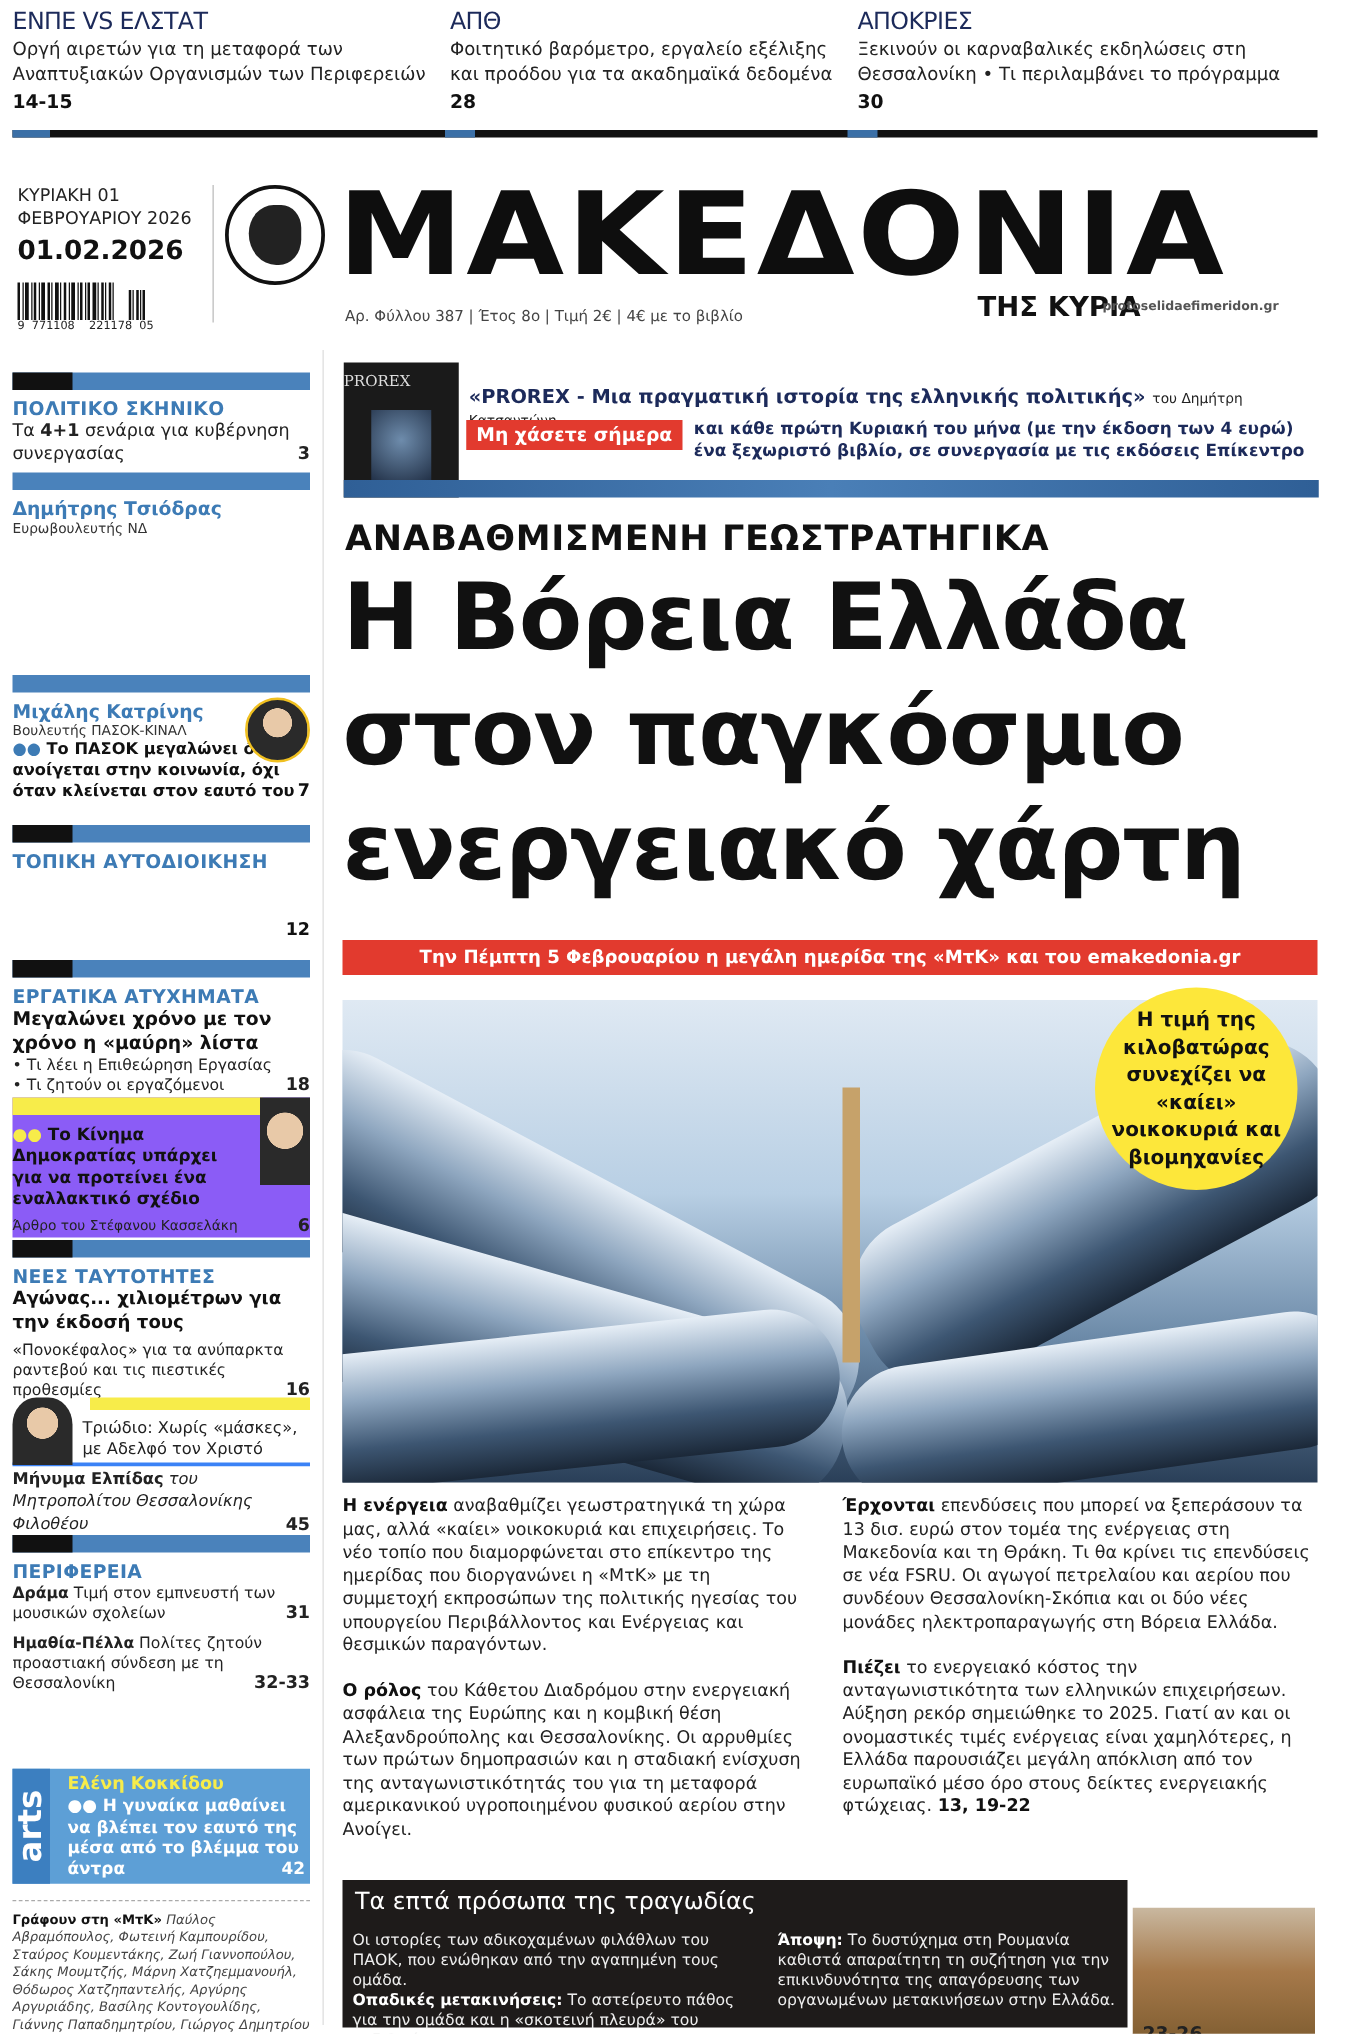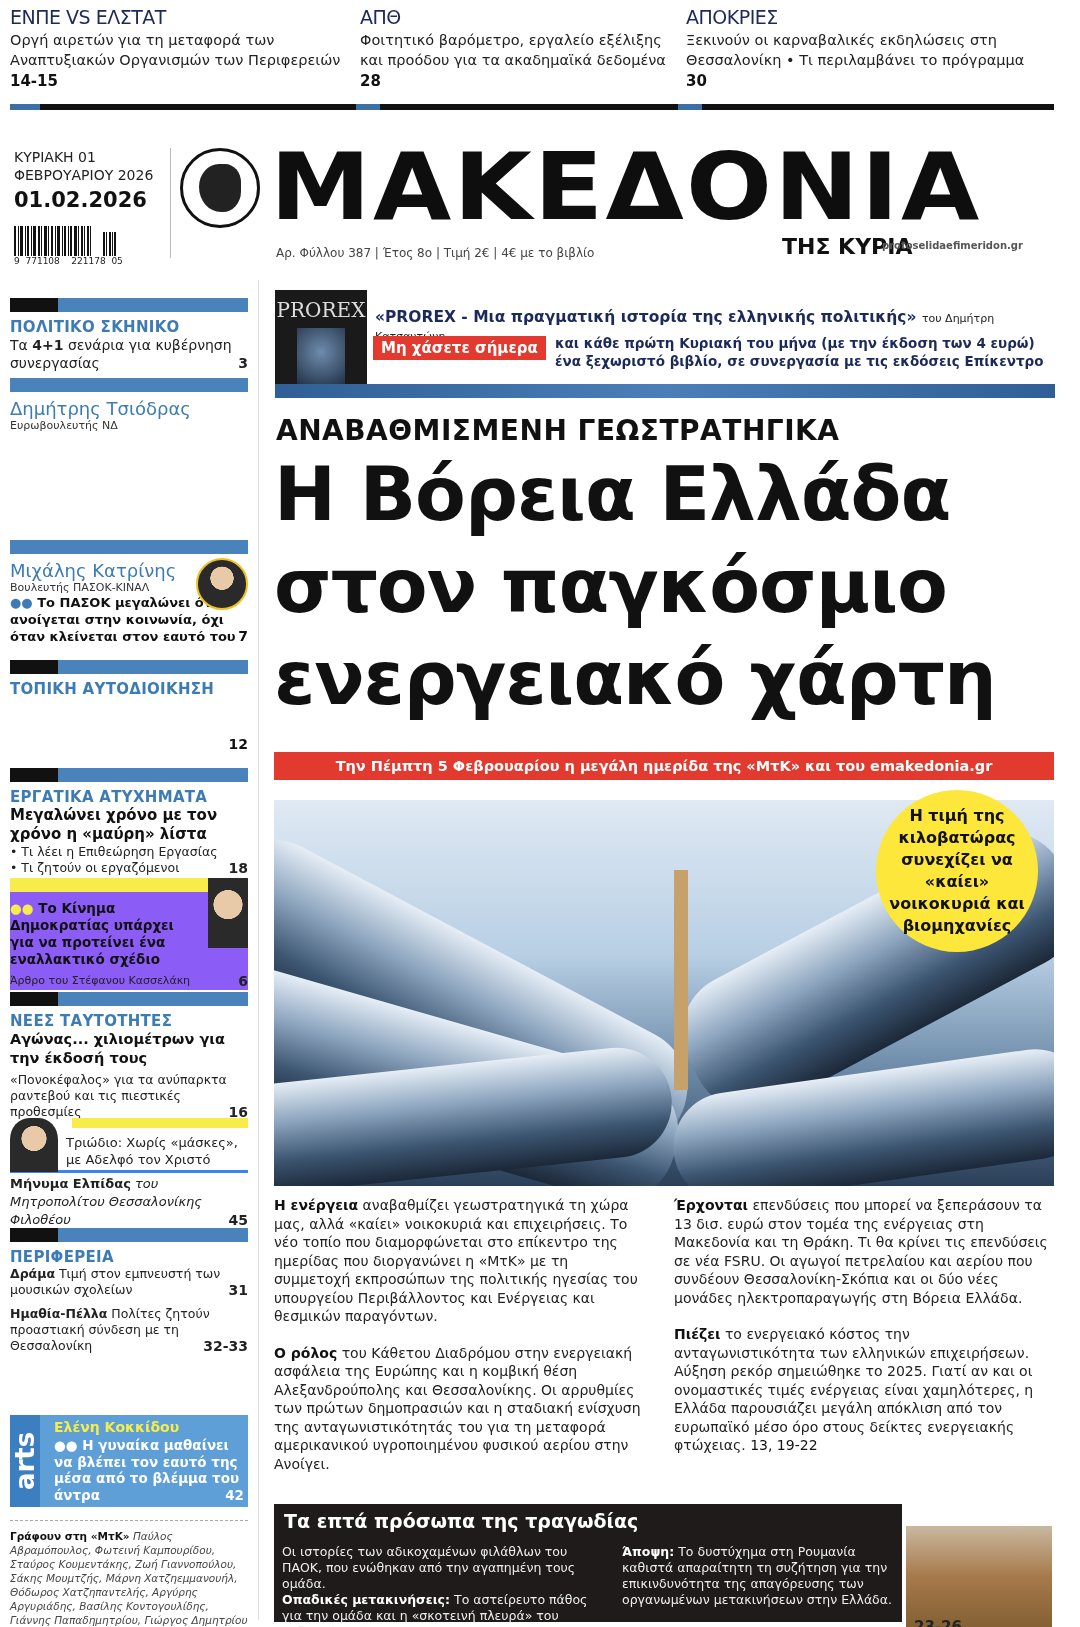--- a/index.html
+++ b/index.html
@@ -16,54 +16,54 @@
 .barcode{margin-top:6px;height:38px;display:flex;align-items:flex-end;gap:0}
 .barcode i{display:inline-block;background:#111;height:30px}
 .bc-num{font-size:9px;color:#222}
 .logo-circle{position:absolute;left:180px;top:148px;width:80px;height:80px;border:3px solid #111;border-radius:50%;display:flex;align-items:center;justify-content:center}
 .logo-circle .head{width:42px;height:48px;background:#222;border-radius:50% 40% 45% 55%}
 .masthead{position:absolute;left:270px;top:138px;font-size:92px;font-weight:bold;letter-spacing:2px;line-height:100px;color:#0e0e0e;font-family:"DejaVu Sans",sans-serif;transform:scaleX(1.1);transform-origin:left}
 .mast-sub{position:absolute;left:782px;top:234px;font-size:22px;font-weight:bold;color:#111}
 .watermark{position:absolute;left:882px;top:240px;font-size:10px;font-weight:bold;color:#555}
 .issue{position:absolute;left:276px;top:246px;font-size:12px;color:#444}
 .promo{position:absolute;left:275px;top:280px;width:780px;height:118px;background:#fff}
-.promo .book{position:absolute;left:0;top:10px;width:92px;height:108px;background:#1a1a1a;color:#ddd;font-family:"DejaVu Serif",serif;font-size:20px;text-align:center;padding-top:8px}
+.promo .book{position:absolute;left:0;top:10px;width:92px;height:108px;background:#1a1a1a;color:#ddd;font-family:"DejaVu Serif",serif;font-size:12px;text-align:left;padding-top:8px}
 .promo .book .figure{position:absolute;left:22px;top:38px;width:48px;height:60px;background:radial-gradient(circle at 50% 40%,#6e8cac,#1c2a40)}
 .promo .title{position:absolute;left:100px;top:28px;font-weight:bold;font-size:15.5px;color:#1c2a5a}
 .promo .title small{font-weight:normal;font-size:11px;color:#222}
 .promo .tag{position:absolute;left:98px;top:56px;background:#e23a2e;color:#fff;font-weight:bold;font-size:15px;padding:3px 8px}
 .promo .desc{position:absolute;left:280px;top:54px;font-weight:bold;font-size:13.5px;line-height:18px;color:#1c2a5a}
 .promo .band{position:absolute;left:0;bottom:0;width:780px;height:14px;background:linear-gradient(90deg,#2f5f96,#4a7fb7,#2f5f96)}
 .kicker{position:absolute;left:276px;top:414px;font-size:28px;font-weight:bold;letter-spacing:0.5px}
 .headline{position:absolute;left:274px;top:448px;font-size:74px;font-weight:bold;line-height:92px;letter-spacing:-1px;width:780px}
 .redbar{position:absolute;left:274px;top:752px;width:780px;height:28px;background:#e23a2e;color:#fff;font-weight:bold;font-size:14.5px;text-align:center;line-height:28px}
 .photo{position:absolute;left:274px;top:800px;width:780px;height:386px;overflow:hidden;background:linear-gradient(180deg,#dfe9f3 0%,#b8cfe4 40%,#6c8aa8 70%,#2a3f58 100%)}
 .pipe{position:absolute;border-radius:60px;background:linear-gradient(180deg,#e6eef6 0%,#8ea6bf 35%,#3d5672 70%,#1b2838 100%)}
 .bubble{position:absolute;left:876px;top:790px;width:162px;height:162px;border-radius:50%;background:#fde73a;display:flex;align-items:center;justify-content:center;text-align:center;font-weight:bold;font-size:16px;line-height:22px;color:#111;padding:10px}
 .col{position:absolute;font-size:14px;line-height:18.5px;color:#222}
 .col b{color:#111}
 .col p{margin-bottom:18px}
-.pg{font-weight:normal;color:#111}
+.pg{font-weight:bold;color:#111}
 .tragedy{position:absolute;left:274px;top:1504px;width:628px;height:118px;background:#1e1b1a;color:#eee}
-.tragedy .ttl{position:absolute;left:10px;top:6px;font-size:19px;font-weight:bold;color:#fff}
+.tragedy .ttl{position:absolute;left:10px;top:6px;font-size:19px;font-weight:normal;color:#fff}
 .tragedy .c1{position:absolute;left:8px;top:40px;width:310px;font-size:12.5px;line-height:16px}
 .tragedy .c2{position:absolute;left:348px;top:40px;width:275px;font-size:12.5px;line-height:16px}
 .tragedy b{color:#fff}
 .trag-img{position:absolute;left:904px;top:1524px;width:150px;height:118px;background:linear-gradient(180deg,#c9b8a0 0%,#a6794a 45%,#7b5a2e 100%);border:2px solid #fff}
 .trag-img span{position:absolute;left:8px;bottom:4px;font-weight:bold;font-size:15px;color:#222}
 
 .sb{position:absolute;left:10px;width:238px}
 .bar{height:14px;background:#4a82bb;position:relative}
 .bar.dark::before{content:"";position:absolute;left:0;top:0;width:48px;height:14px;background:#111}
 .bar.yellow{background:#f7ec4a}
 .sec{font-weight:bold;color:#3d7bb5;font-size:15px;letter-spacing:0.3px;margin-top:6px}
 .sb .txt{font-size:14px;line-height:18px;color:#222}
 .sb .bold{font-weight:bold;font-size:14.5px;line-height:19px;color:#111}
 .sb .num{float:right;font-weight:bold;font-size:14px}
-.name{font-weight:normal;color:#3d7bb5;font-size:18px}
+.name{font-weight:bold;color:#3d7bb5;font-size:15px}
 .role{font-size:11px;color:#333}
 .avatar{background:radial-gradient(circle at 50% 38%,#e8c9a8 0 30%,#2a2a2a 31% 100%)}
 .arts{position:absolute;left:10px;top:1415px;width:238px;height:92px;background:#5d9fd6}
 .arts .side{position:absolute;left:0;top:0;width:30px;height:92px;background:#3c7fc0;color:#fff;font-weight:bold;font-size:26px;writing-mode:vertical-rl;transform:rotate(180deg);text-align:center}
 .arts .nm{position:absolute;left:44px;top:4px;color:#f7ec4a;font-weight:bold;font-size:14px}
 .arts .q{position:absolute;left:44px;top:22px;width:190px;color:#fff;font-weight:bold;font-size:13.5px;line-height:16.5px}
 .writers{position:absolute;left:10px;top:1520px;width:238px;font-size:10.5px;line-height:14px;color:#444;font-style:italic;border-top:1px dashed #aaa;border-bottom:1px dashed #aaa;padding:8px 0}
 .writers b{font-style:normal;color:#111}
 .vline{position:absolute;left:258px;top:280px;width:1px;height:1340px;background:#ddd}
 </style>

